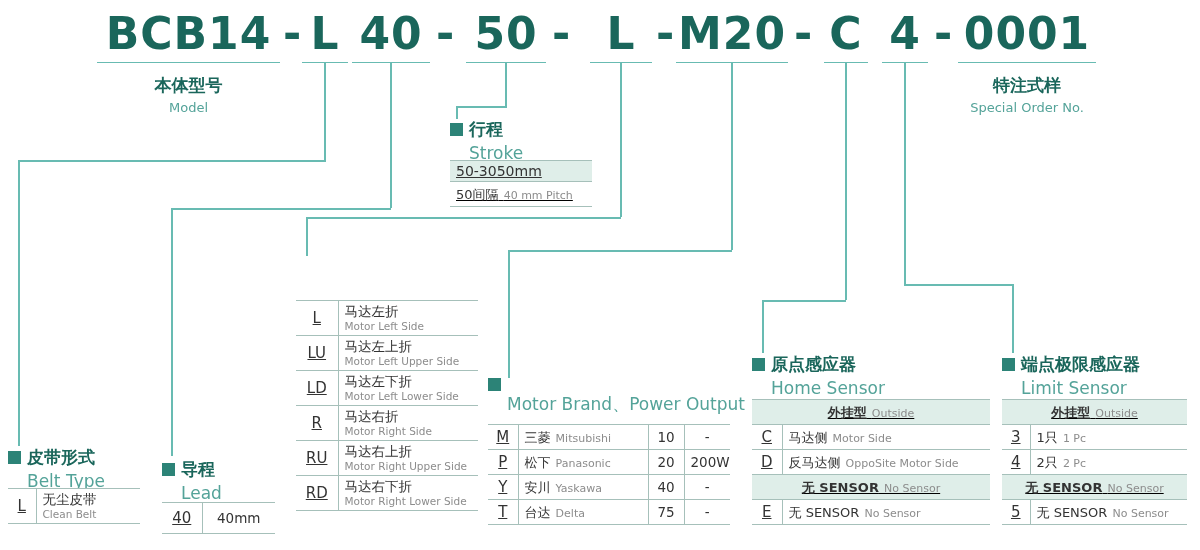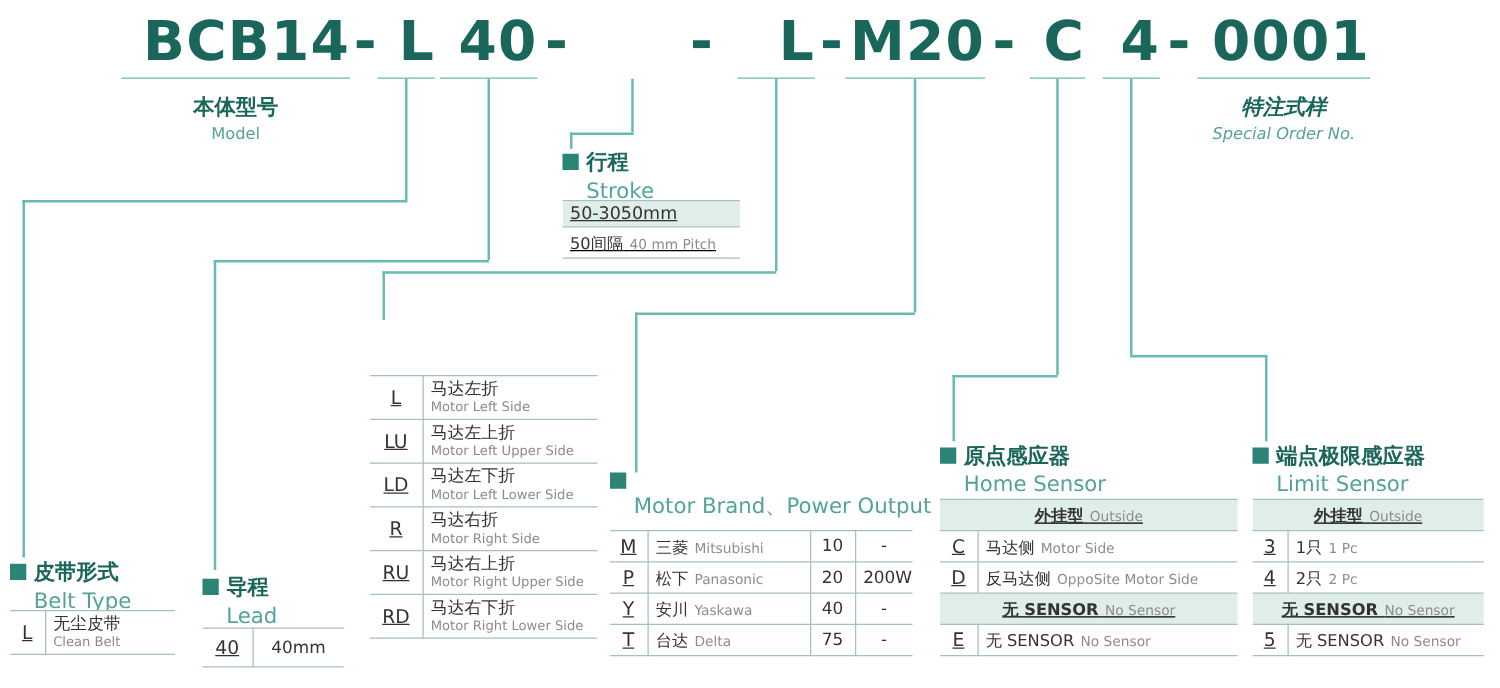--- a/index.html
+++ b/index.html
@@ -12,21 +12,21 @@
     --dark:#333333;
     --gray:#8c8c8c;
   }
   html,body{margin:0;padding:0;background:#ffffff;}
   .canvas{position:relative;width:1200px;height:550px;background:#ffffff;overflow:hidden;
           font-family:"DejaVu Sans","Liberation Sans",sans-serif;}
 
   
   .seg,.dash{position:absolute;top:6px;height:56px;line-height:56px;text-align:center;
              font-size:44px;font-weight:600;color:var(--teal);letter-spacing:1px;white-space:nowrap;}
-  .seg{border-bottom:1.5px solid var(--line);text-align:right;}
+  .seg{border-bottom:1.5px solid var(--line);}
   .s0{left:97px;width:183px;} .d0{left:283px;width:16px;}
   .s1{left:302px;width:46px;} .s2{left:352px;width:78px;} .d1{left:436px;width:16px;}
   .s3{left:466px;width:80px;} .d2{left:552px;width:16px;}
   .s4{left:590px;width:62px;} .d3{left:656px;width:16px;}
   .s5{left:676px;width:112px;} .d4{left:794px;width:16px;}
   .s6{left:824px;width:44px;} .s7{left:882px;width:46px;} .d5{left:934px;width:16px;}
   .s8{left:958px;width:138px;}
 
   
   .vl,.hl{position:absolute;background:var(--line);}
@@ -65,20 +65,21 @@
 </head>
 <body>
 
 <div class="canvas">
 
   <span class="seg s0">BCB14</span>
   <span class="dash d0">-</span>
   <span class="seg s1">L</span>
   <span class="seg s2">40</span>
   <span class="dash d1">-</span>
+  <span class="seg s3">50</span>
   <span class="dash d2">-</span>
   <span class="seg s4">L</span>
   <span class="dash d3">-</span>
   <span class="seg s5">M20</span>
   <span class="dash d4">-</span>
   <span class="seg s6">C</span>
   <span class="seg s7">4</span>
   <span class="dash d5">-</span>
   <span class="seg s8">0001</span>
 
@@ -108,21 +109,21 @@
 
   <div class="vl" style="left:904px;top:63px;height:221px;"></div>
   <div class="hl" style="left:904px;top:284px;width:109px;"></div>
   <div class="vl" style="left:1012px;top:284px;height:69px;"></div>
 
   <div class="model-label" style="left:97px;width:183px;top:74px;">
     <div class="t1">本体型号</div>
     <div class="t2">Model</div>
   </div>
 
-  <div class="model-label" style="left:932px;width:190px;top:74px;font-style:italic;">
+  <div class="model-label" style="left:932px;width:190px;top:74px;">
     <div class="t1">特注式样</div>
     <div class="t2">Special Order No.</div>
   </div>
 
   <div class="sec" style="left:450px;top:118px;">
     <div class="sec-h">
         <span class="sq"></span>
         <span>行程</span>
       </div>
     <div class="sec-s">Stroke</div>

